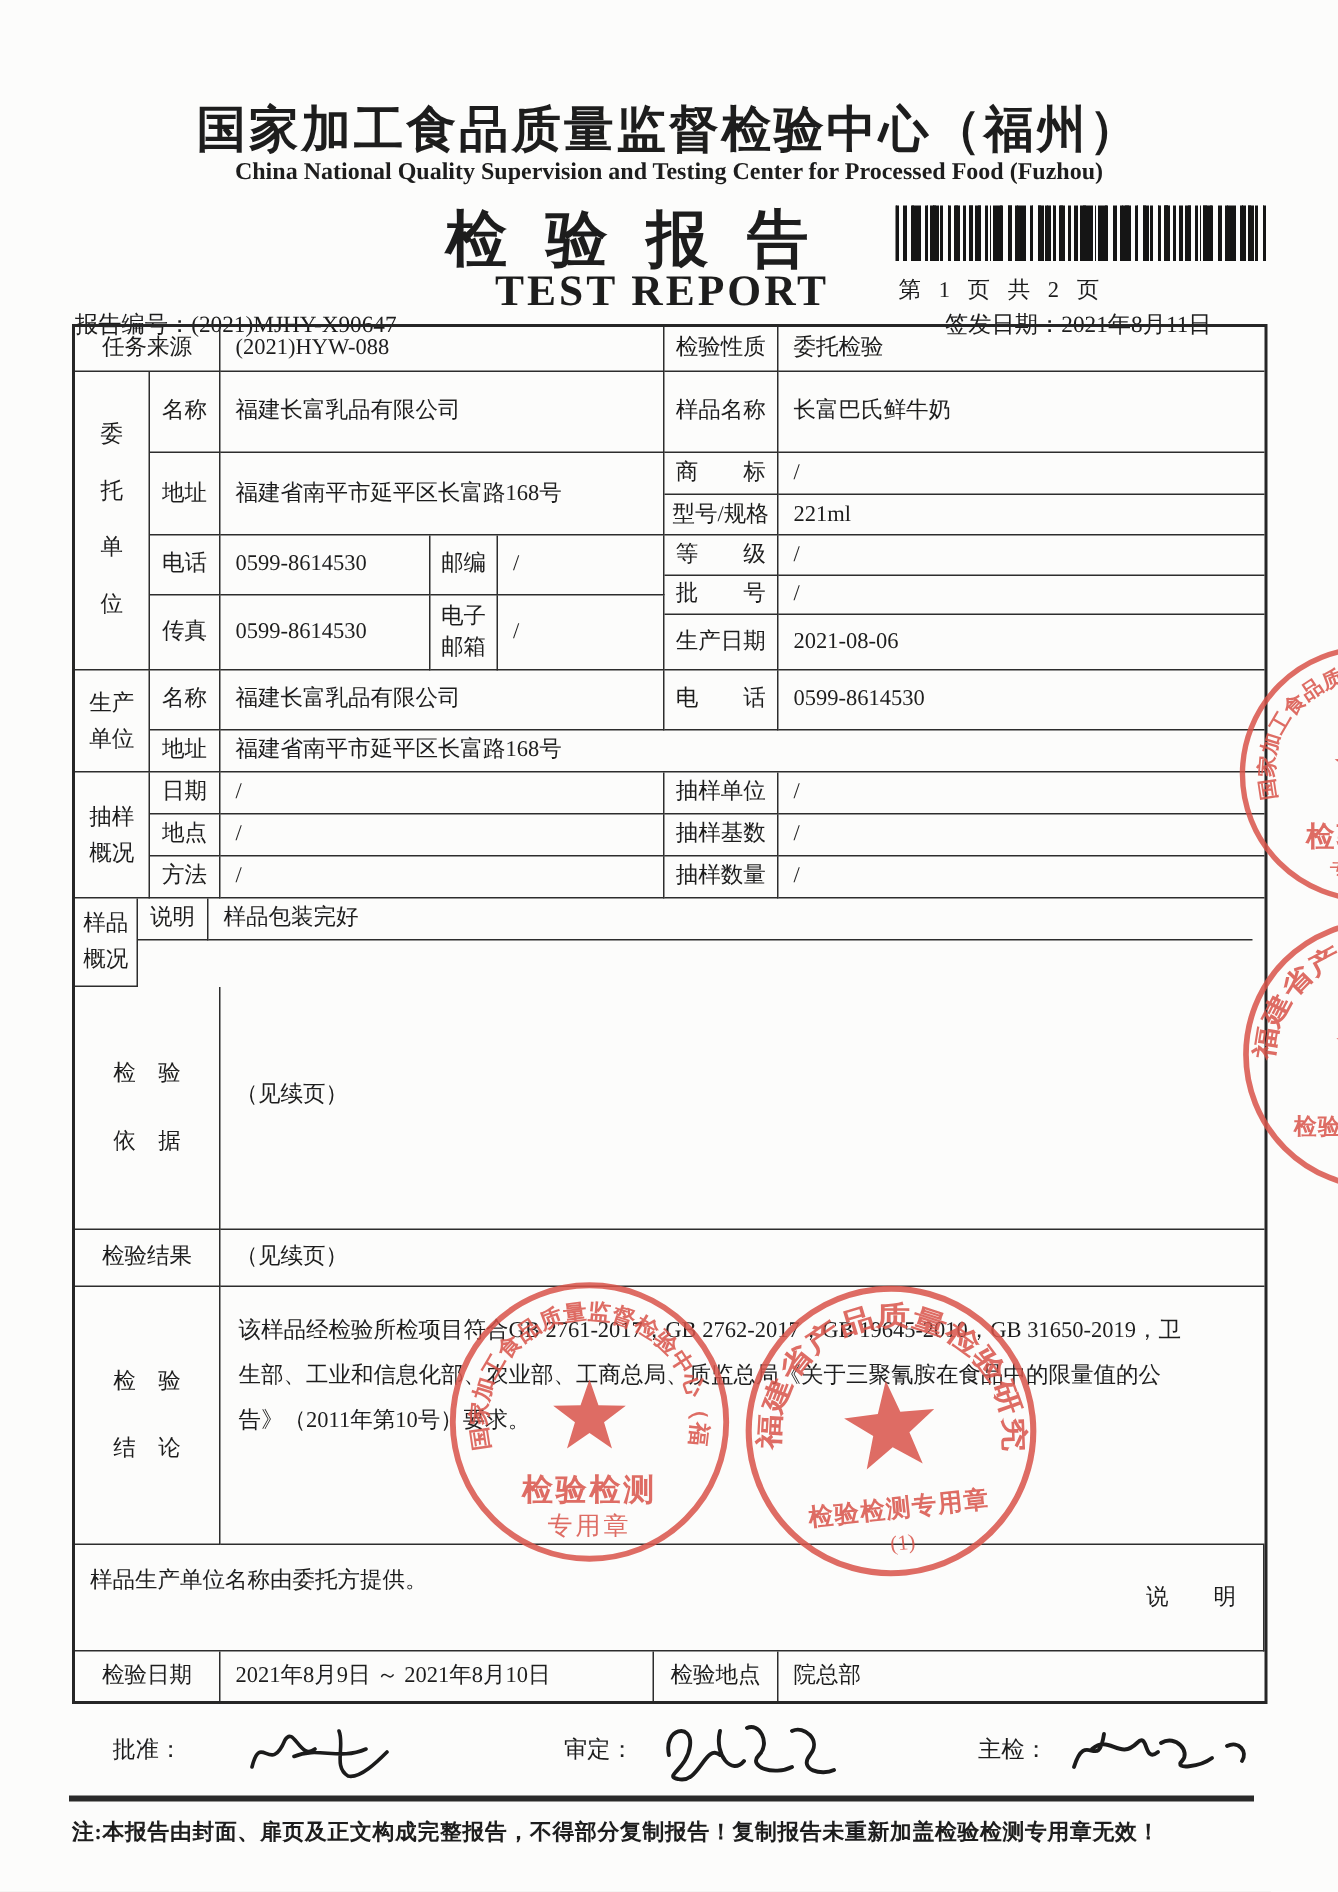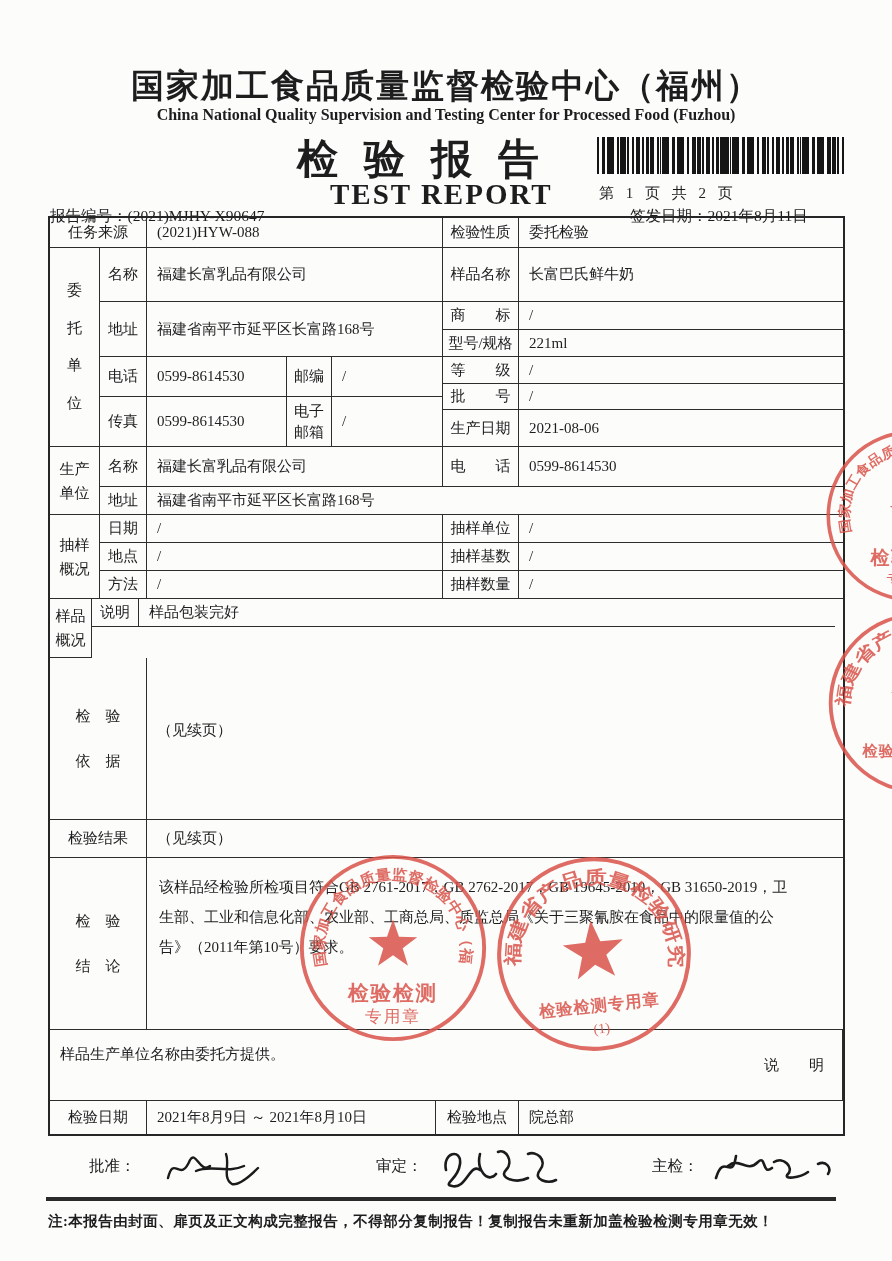--- a/index.html
+++ b/index.html
@@ -247,21 +247,21 @@
     <circle class="ring" cx="100" cy="100" r="93" stroke-width="4"></circle>
     <path id="arcD" d="M 28 122 A 74 74 0 1 1 172 122" fill="none"></path>
     <text font-size="18" font-weight="bold" textLength="270" lengthAdjust="spacingAndGlyphs">
       <textPath href="#arcD" xlink:href="#arcD" startOffset="18">福建省产品质量检验研究院</textPath>
     </text>
     <polygon class="star" points="100,67 107.4,88.1 129.6,88.6 111.9,102 118.4,123.3 100,110.6 81.6,123.3 88.1,102 70.4,88.6 92.6,88.1"></polygon>
     <text x="100" y="156" text-anchor="middle" font-size="16" font-weight="bold" letter-spacing="1">检验检测专用章</text>
     <text x="100" y="178" text-anchor="middle" font-size="14">(1)</text>
   </svg>
 
-  <div class="abs sigrow" style="left:89px;">批准：</div>
+  <div class="abs sigrow" style="left:75px;">批准：</div>
   <svg class="sigsvg" style="left:160px;top:1144px;" width="120" height="50" viewBox="0 0 120 50">
     <path d="M8,34 C14,10 20,40 30,16 C36,6 40,30 50,22 M36,27 C52,20 66,30 84,22 M66,10 C70,20 62,34 72,40 C80,42 92,30 98,24" stroke="#1b1b1b" stroke-width="2.4" fill="none" stroke-linecap="round"></path>
   </svg>
   <div class="abs sigrow" style="left:376px;">审定：</div>
   <svg class="sigsvg" style="left:436px;top:1140px;" width="130" height="56" viewBox="0 0 130 56">
     <path d="M10,30 C6,12 26,8 24,24 C22,40 6,44 16,46 C30,50 34,22 44,30 M44,14 C40,30 52,44 60,34 M62,12 C70,8 78,22 70,30 C62,38 80,44 92,38 M92,14 C100,10 112,20 104,30 C96,40 112,44 120,40" stroke="#1b1b1b" stroke-width="2.6" fill="none" stroke-linecap="round"></path>
   </svg>
   <div class="abs sigrow" style="left:652px;">主检：</div>
   <svg class="sigsvg" style="left:706px;top:1138px;" width="140" height="58" viewBox="0 0 140 58">
     <path d="M10,40 C18,14 26,44 30,18 M22,28 C34,18 40,36 52,24 C60,16 56,38 66,30 M68,24 C78,18 88,30 82,36 C76,42 94,40 102,34 M112,26 C120,22 126,30 122,36" stroke="#1b1b1b" stroke-width="2.6" fill="none" stroke-linecap="round"></path>

